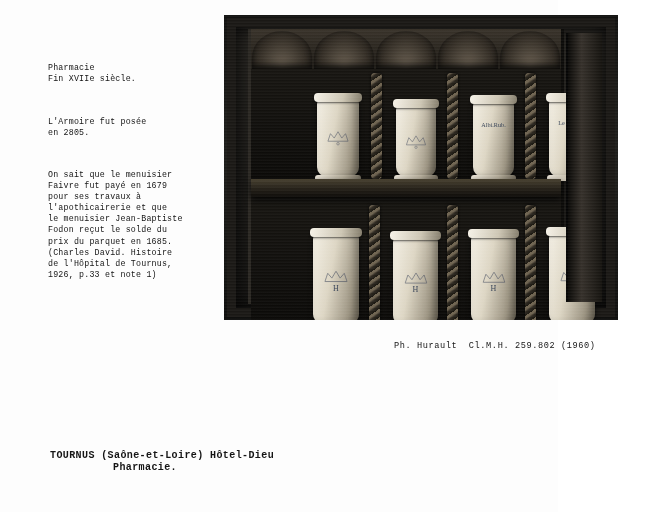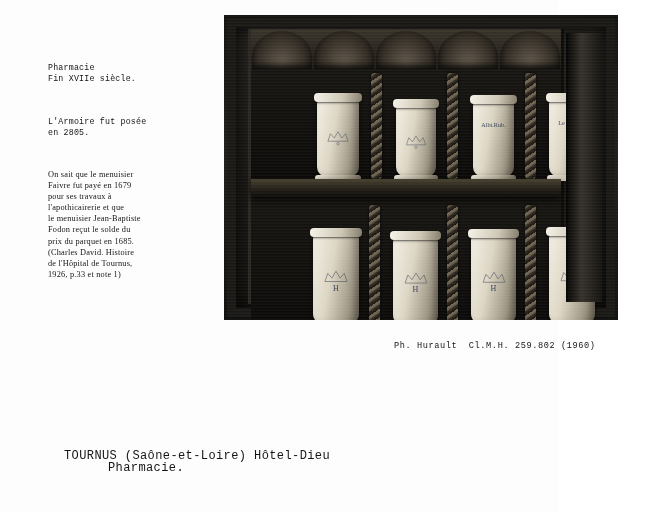--- a/index.html
+++ b/index.html
@@ -30,21 +30,21 @@
     font-size: 8.3px;
     line-height: 11.1px;
     letter-spacing: 0.2px;
     color: #151515;
     white-space: pre-wrap;
   }
   .caption-para {
     margin: 0 0 9px 0;
     white-space: pre-wrap;
   }
-  .caption-para:last-child { margin-bottom: 0; font-family: Liberation Serif, serif; }
+  .caption-para:last-child { margin-bottom: 0; }
 
   
   .photo {
     position: absolute;
     left: 224px;
     top: 15px;
     width: 394px;
     height: 305px;
     background: #0b0b0b;
     overflow: hidden;
@@ -187,30 +187,31 @@
     left: 356px;
     top: 341px;
     font-size: 8.6px;
     letter-spacing: .6px;
     color: #151515;
     white-space: pre;
     padding-left: 38px;
   }
   .footer {
     position: absolute;
-    left: 64px;
+    left: 50px;
     top: 450px;
-    font-size: 12px;
+    font-size: 10px;
     letter-spacing: .4px;
     line-height: 12px;
     color: #151515;
+    font-weight: bold;
   }
   .footer .line2 {
     display: block;
-    margin-left: 44px;
+    margin-left: 63px;
   }
 </style>
 </head>
 <body>
 
 <div class="page">
 
   <div class="caption-block">
     <p class="caption-para">Pharmacie
 Fin XVIIe siècle.</p>

